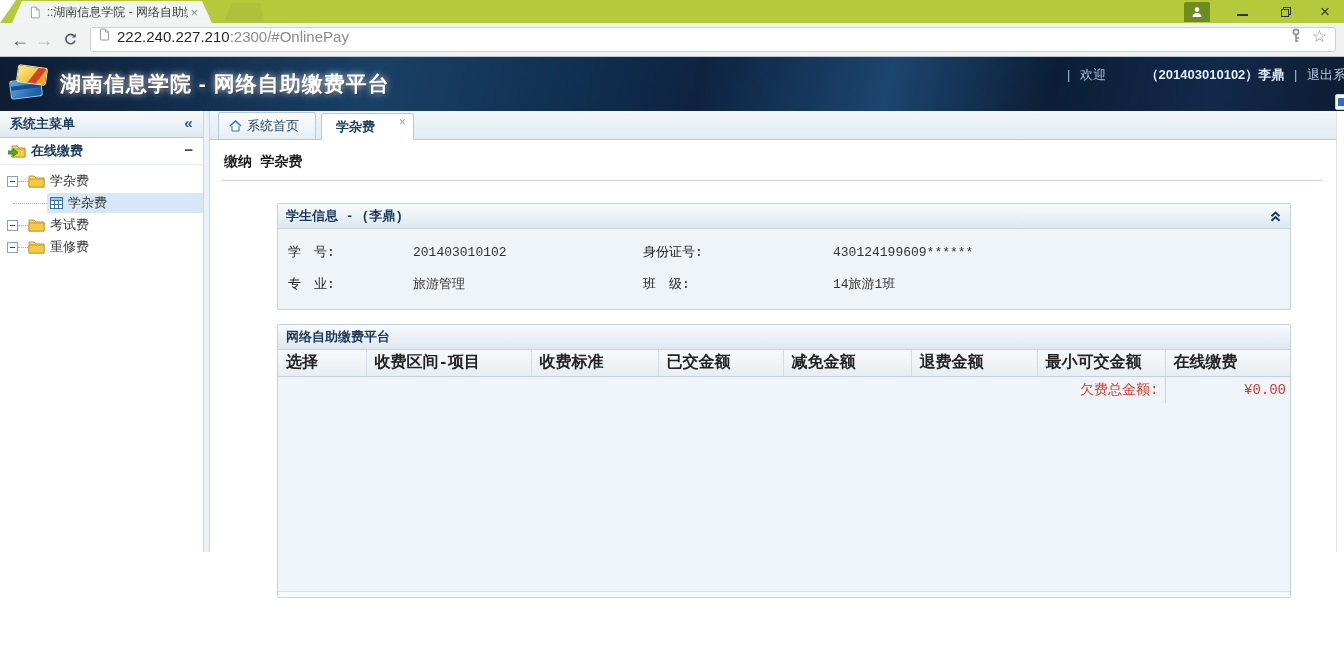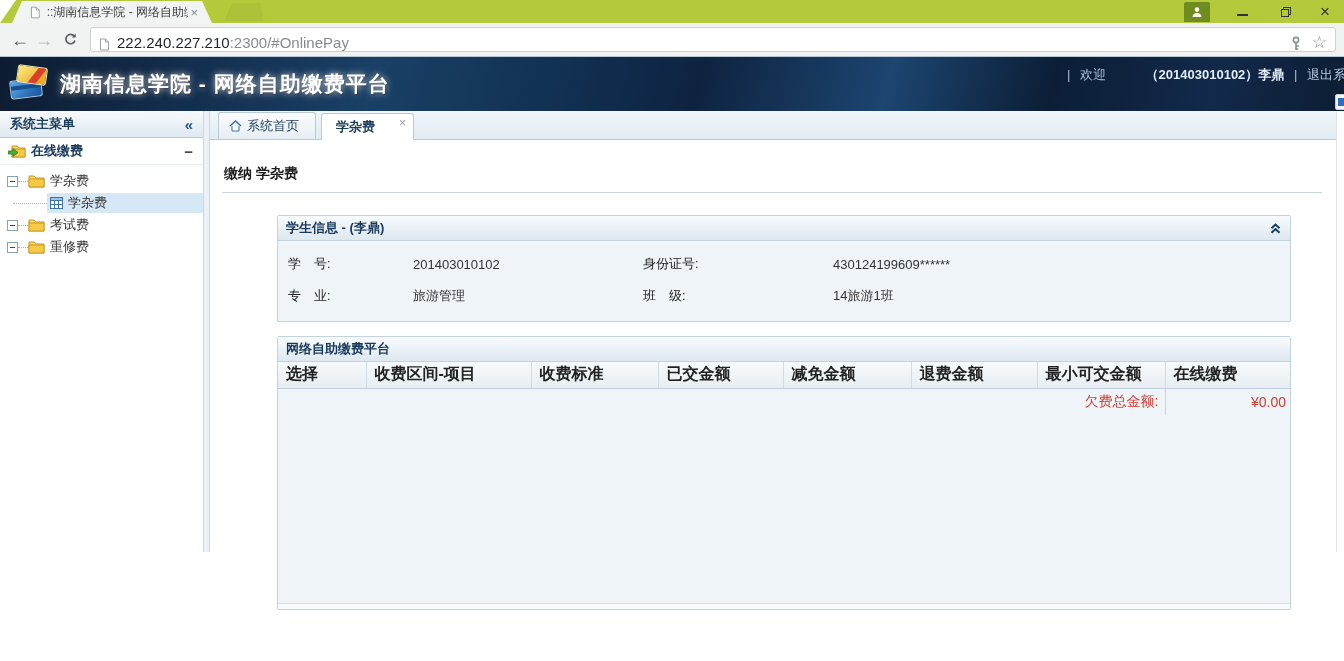--- a/index.html
+++ b/index.html
@@ -27,21 +27,21 @@
   .wb-max { right:40px; width:36px; }
   .wb-close { right:0; width:38px; font-size:17px; line-height:1; }
 
   
   .toolbar { height:33px; background:#f1f2f2; display:flex; align-items:center; padding:0 8px; }
   .nav-ic { width:24px; text-align:center; font-size:18px; line-height:1; }
   .nav-back { color:#5a5f64; font-weight:bold; }
   .nav-fwd { color:#b4b8bb; font-weight:bold; }
   .nav-reload { margin:0 2px 0 2px; display:flex; align-items:center; justify-content:center; }
   .omnibox { flex:1; height:25px; background:#fff; border:1px solid #cdd0d3; border-radius:3px;
-             margin-left:6px; display:flex; align-items:flex-end; padding:0 8px; }
+             margin-left:6px; display:flex; align-items:flex-start; padding:0 8px; }
   .ob-doc { margin-right:7px; display:flex; }
   .ob-url { font-size:15px; white-space:nowrap; }
   .ob-host { color:#24282c; }
   .ob-rest { color:#868b90; }
   .ob-spacer { flex:1; }
   .ob-key { margin-right:10px; display:flex; }
   .ob-star { font-size:17px; color:#8a8f94; line-height:1; }
 
   
   .banner { height:55px; position:relative; border-top:1px solid #b9c6d6;
@@ -61,21 +61,21 @@
     text-shadow:0 0 7px rgba(255,255,255,.85),1px 1px 2px rgba(0,0,0,.7); }
   .welcome { position:absolute; top:9px; right:-15px; font-size:13px; color:#a9bed6; white-space:nowrap; }
   .welcome .sep { margin:0 6px; }
   .welcome .usr { color:#e2eefb; font-weight:bold;margin-left:36px; }
   .welcome .logout { color:#b7cbe2; }
   .banner-widget { position:absolute; right:-4px; bottom:1px; width:13px; height:16px; background:#f4f8fb;
     border:1px solid #c4cfd8; border-radius:2px; display:flex; align-items:center; justify-content:center; }
   .banner-widget i { display:block; width:7px; height:8px; background:#2e6fc2; }
 
   
-  .app-body { height:441px; display:flex; }
+  .app-body { height:441px; display:flex;font-family:Liberation Mono, monospace; }
 
   
   .sidebar { width:203px; flex:none; background:#fff; display:flex; flex-direction:column; }
   .sb-header { height:27px; flex:none; background:linear-gradient(#f7fafc,#dfe9f1);
     border-bottom:1px solid #b9c9d6; display:flex; align-items:center; padding:0 10px;
     font-size:13px; font-weight:bold; color:#1c3d5c; }
   .sb-header .caret { margin-left:auto; font-size:15px; color:#2a5a8a; font-weight:bold; }
   .sb-root { height:27px; flex:none; background:#fff; border-bottom:1px solid #e9eff4;
     display:flex; align-items:center; padding:0 10px 0 8px; font-size:13px; font-weight:bold; color:#14375c; }
   .sb-root .lbl { margin-left:5px; }
@@ -90,21 +90,21 @@
   .tree-ic { margin-right:5px; display:flex; flex:none; }
   .leaf-wrap { display:flex; align-items:center; flex:1; height:20px; padding-left:3px; }
   .leaf-wrap.sel { background:#d6e7f5; }
   .child-indent { width:13px; flex:none; align-self:stretch; border-right:0; }
 
   
   .splitter { width:7px; flex:none; background:#ebf1f6; border-left:1px solid #cbd8e2; border-right:1px solid #cbd8e2; }
   .scrollstrip { width:8px; flex:none; background:#fdfdfd; border-left:1px solid #e3e3e3; }
 
   
-  .main { flex:1; min-width:0; display:flex; flex-direction:column; background:#fff;gap:12px; }
+  .main { flex:1; min-width:0; display:flex; flex-direction:column; background:#fff; }
   .tabbar { height:29px; flex:none; background:linear-gradient(#f1f6fa,#e2ecf2);
     border-bottom:1px solid #b9c9d6; display:flex; align-items:flex-end; padding-left:8px; }
   .ptab { height:27px; display:flex; align-items:center; border:1px solid #b9c9d6; border-bottom:none;
     border-radius:3px 3px 0 0; font-size:13px; color:#1c3d5c; padding:0 16px 0 10px;
     background:linear-gradient(#fcfdfe,#e6eef4); }
   .ptab .home { margin-right:5px; display:flex; }
   .ptab.active { background:#fff; font-weight:bold; padding:0 38px 0 14px; margin-left:5px;
     position:relative; margin-bottom:-1px; border-bottom:1px solid #fff; }
   .ptab .x { position:absolute; top:3px; right:7px; font-size:12px; color:#93a1ad; font-weight:normal; line-height:1; }
 

